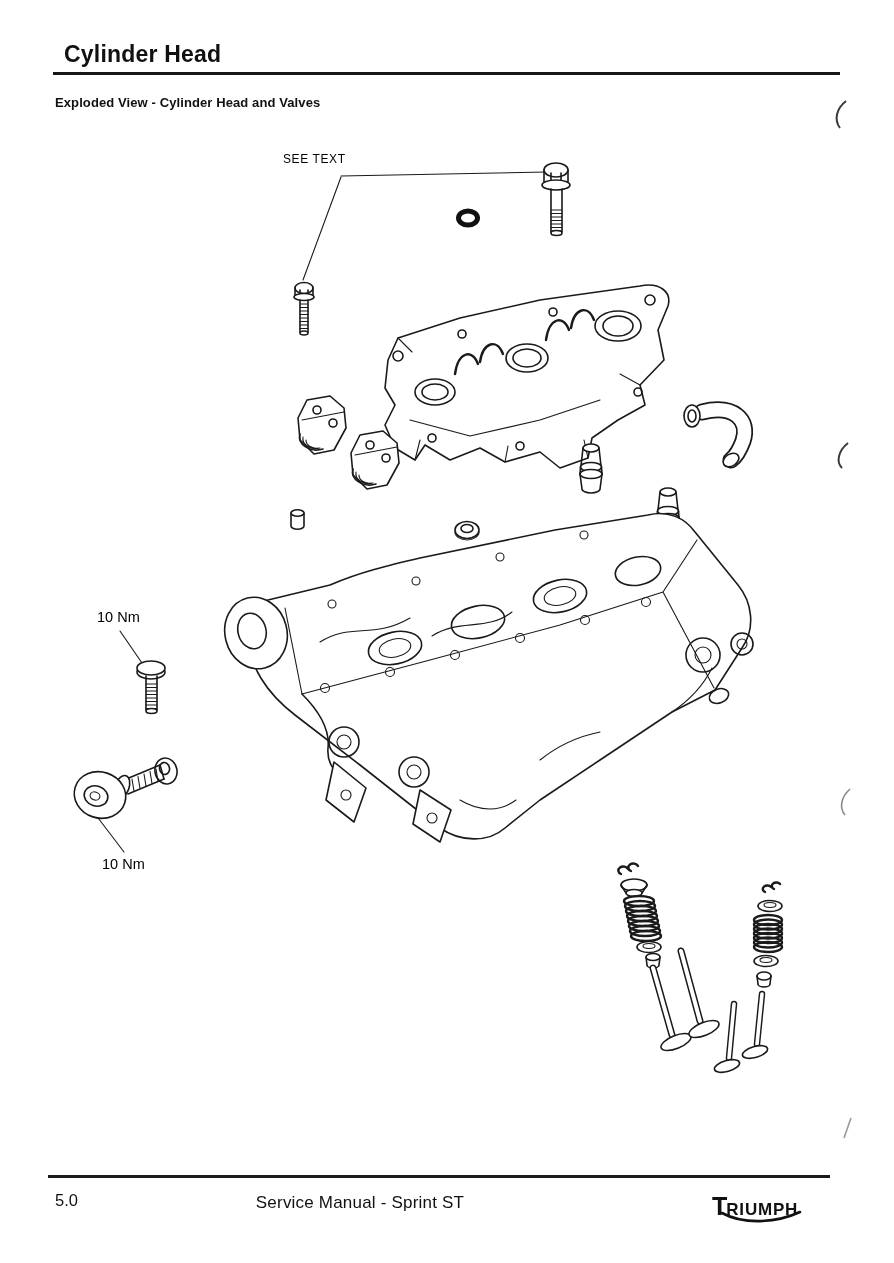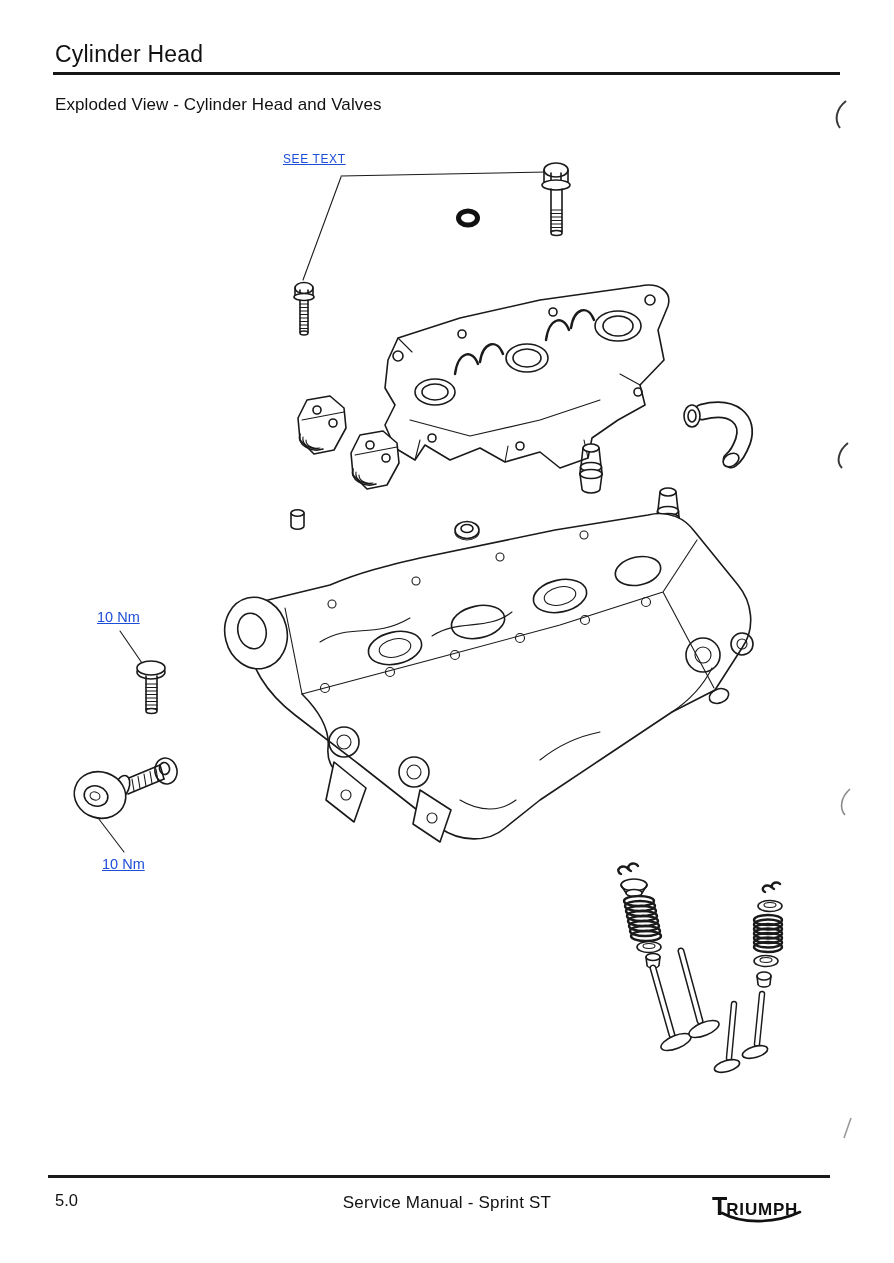--- a/index.html
+++ b/index.html
@@ -5,36 +5,36 @@
   * { margin:0; padding:0; box-sizing:border-box; }
   html,body { background:#e8e8e8; }
   .page {
     position:relative; width:894px; height:1263px;
     background:#ffffff; overflow:hidden;
     font-family:"Liberation Sans", sans-serif; color:#111;
     margin:0 auto;
   }
   .abs { position:absolute; }
   .page-title {
-    left:55px; top:41px; font-size:23px; font-weight:400; letter-spacing:0.2px;
+    left:64px; top:41px; font-size:23px; font-weight:700; letter-spacing:0.2px;
   }
   .title-rule {
     left:53px; top:72px; width:787px; height:3px; background:#161616;
   }
   .section-subtitle {
-    left:55px; top:95px; font-size:17px; font-weight:400; letter-spacing:0.1px;
+    left:55px; top:95px; font-size:13px; font-weight:700; letter-spacing:0.1px;
   }
   .diagram-svg { left:0; top:0; width:894px; height:1263px; }
-  .diag-label { color:#1d4ed8; white-space:nowrap;text-decoration:underline; }
+  .diag-label { color:#000000; white-space:nowrap; }
   .label-see-text { left:283px; top:152px; font-size:12px; letter-spacing:0.6px; font-weight:500; }
   .label-torque-upper { left:97px; top:609px; font-size:14.5px; }
   .label-torque-lower { left:102px; top:856px; font-size:14.5px; }
   .footer-rule { left:48px; top:1175px; width:782px; height:2.5px; background:#1b1b1b; }
   .page-number { left:55px; top:1191px; font-size:16.5px; }
-  .footer-title { left:0; top:1193px; width:894px; text-align:center; font-size:17px; letter-spacing:0.2px; }
+  .footer-title { left:0; top:1193px; width:720px; text-align:center; font-size:17px; letter-spacing:0.2px; }
   .brand-logo { left:712px; top:1192px; width:96px; height:34px; }
   .brand-text { position:absolute; left:0; top:0; display:flex; align-items:baseline; font-weight:800; }
   .brand-initial { font-size:25px; letter-spacing:0; transform:scaleY(1.02); }
   .brand-rest { font-size:17px; letter-spacing:0.8px; margin-left:-1px; }
   .brand-swoosh { position:absolute; left:8px; top:18px; }
   svg { display:block; }
   .ln { stroke:#1a1a1a; fill:none; stroke-width:1.6; stroke-linecap:round; stroke-linejoin:round; }
   .lnf { stroke:#1a1a1a; fill:#ffffff; stroke-width:1.6; stroke-linejoin:round; }
   .thick { stroke-width:2.4; }
   .thin { stroke-width:1.1; }

